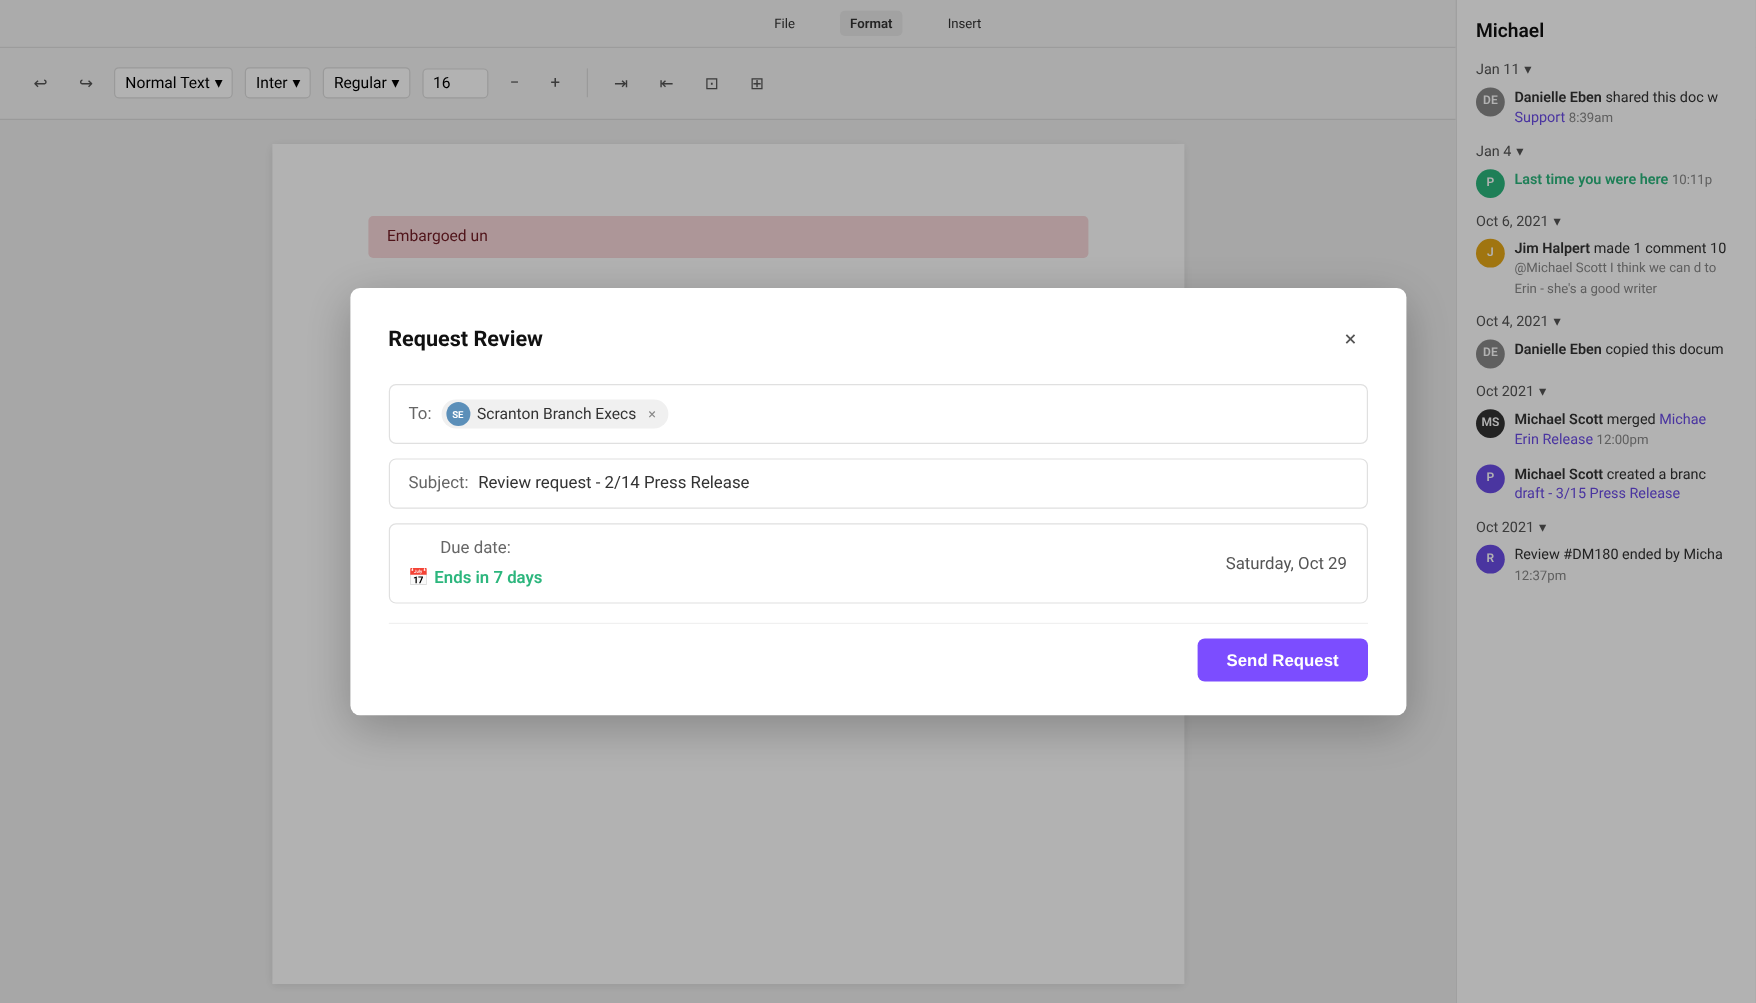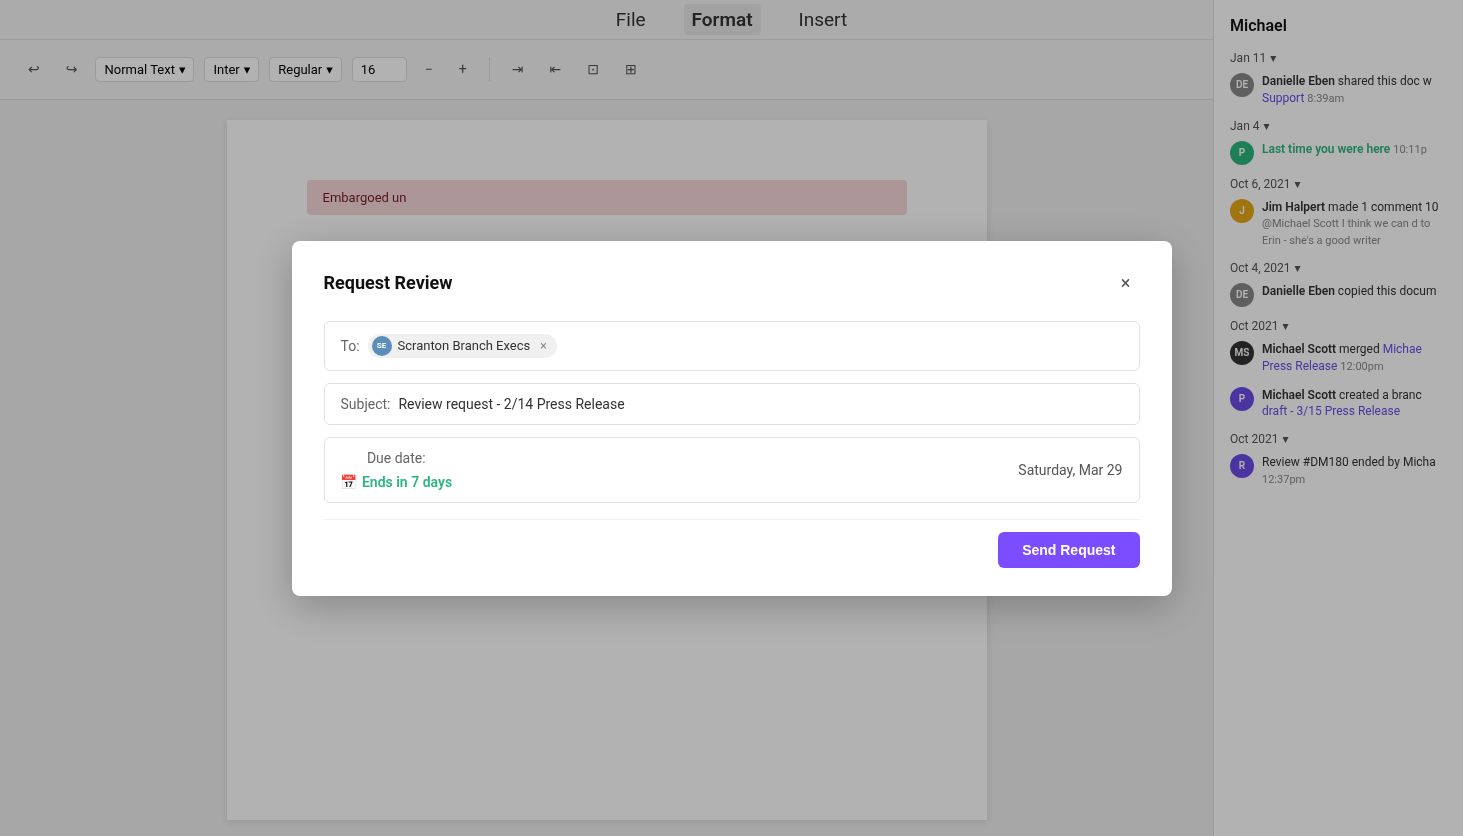--- a/index.html
+++ b/index.html
@@ -33,21 +33,21 @@
     .toolbar-top {
       height: 40px;
       display: flex;
       align-items: center;
       justify-content: center;
       gap: 30px;
       padding: 0 20px;
       border-bottom: 1px solid #e0e0e0;
     }
     .toolbar-top-item {
-      font-size: 19px;
+      font-size: 11px;
       color: #333;
       cursor: pointer;
       padding: 4px 8px;
       border-radius: 4px;
     }
     .toolbar-top-item.active {
       background: #e8e8e8;
       font-weight: 600;
     }
     .toolbar-bottom {
@@ -492,21 +492,21 @@
     </div>
 
     <div class="activity-date-header">
       <span>Oct 2021</span>
       <span>▾</span>
     </div>
     <div class="activity-item">
       <div class="activity-avatar" style="background:#333;">MS</div>
       <div class="activity-text">
         <strong>Michael Scott</strong> merged <span class="link-text">Michae</span><br>
-        <span class="link-text">Press Release</span> <span class="activity-time">12:00pm</span>
+        <span class="link-text">Erin Release</span> <span class="activity-time">12:00pm</span>
       </div>
     </div>
     <div class="activity-item">
       <div class="activity-avatar" style="background:#6b4ce6;">P</div>
       <div class="activity-text">
         <strong>Michael Scott</strong> created a branc<br>
         <span class="link-text">draft - 3/15 Press Release</span>
       </div>
     </div>
 
@@ -552,21 +552,21 @@
 
     
     <div class="due-date-field">
       <div class="due-date-left">
         <span class="field-label">Due date:</span>
         <span class="ends-in-badge">
           <span class="cal-icon">📅</span>
           <span>Ends in 7 days</span>
         </span>
       </div>
-      <div class="due-date-right">Saturday, Mar 29</div>
+      <div class="due-date-right">Saturday, Oct 29</div>
     </div>
 
     
 
     
     <div class="modal-footer">
       <button class="send-btn">Send Request</button>
     </div>
 
   </div>

